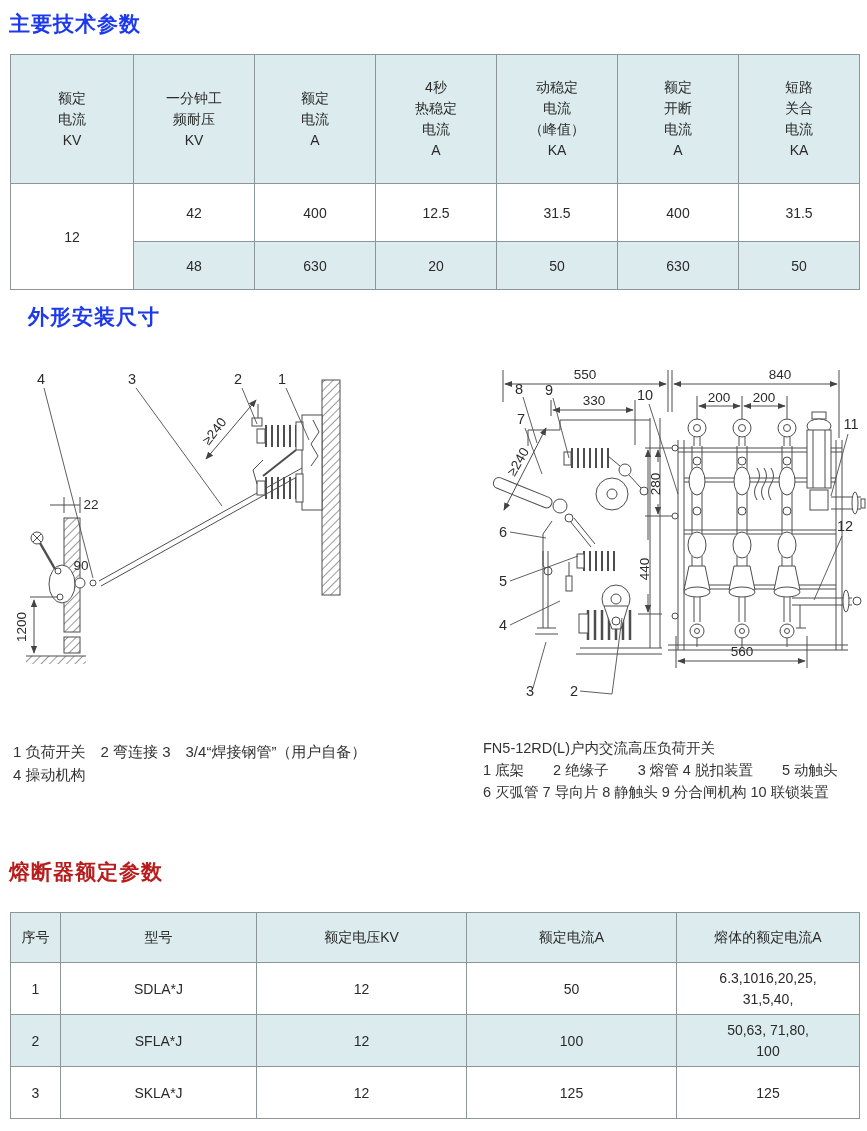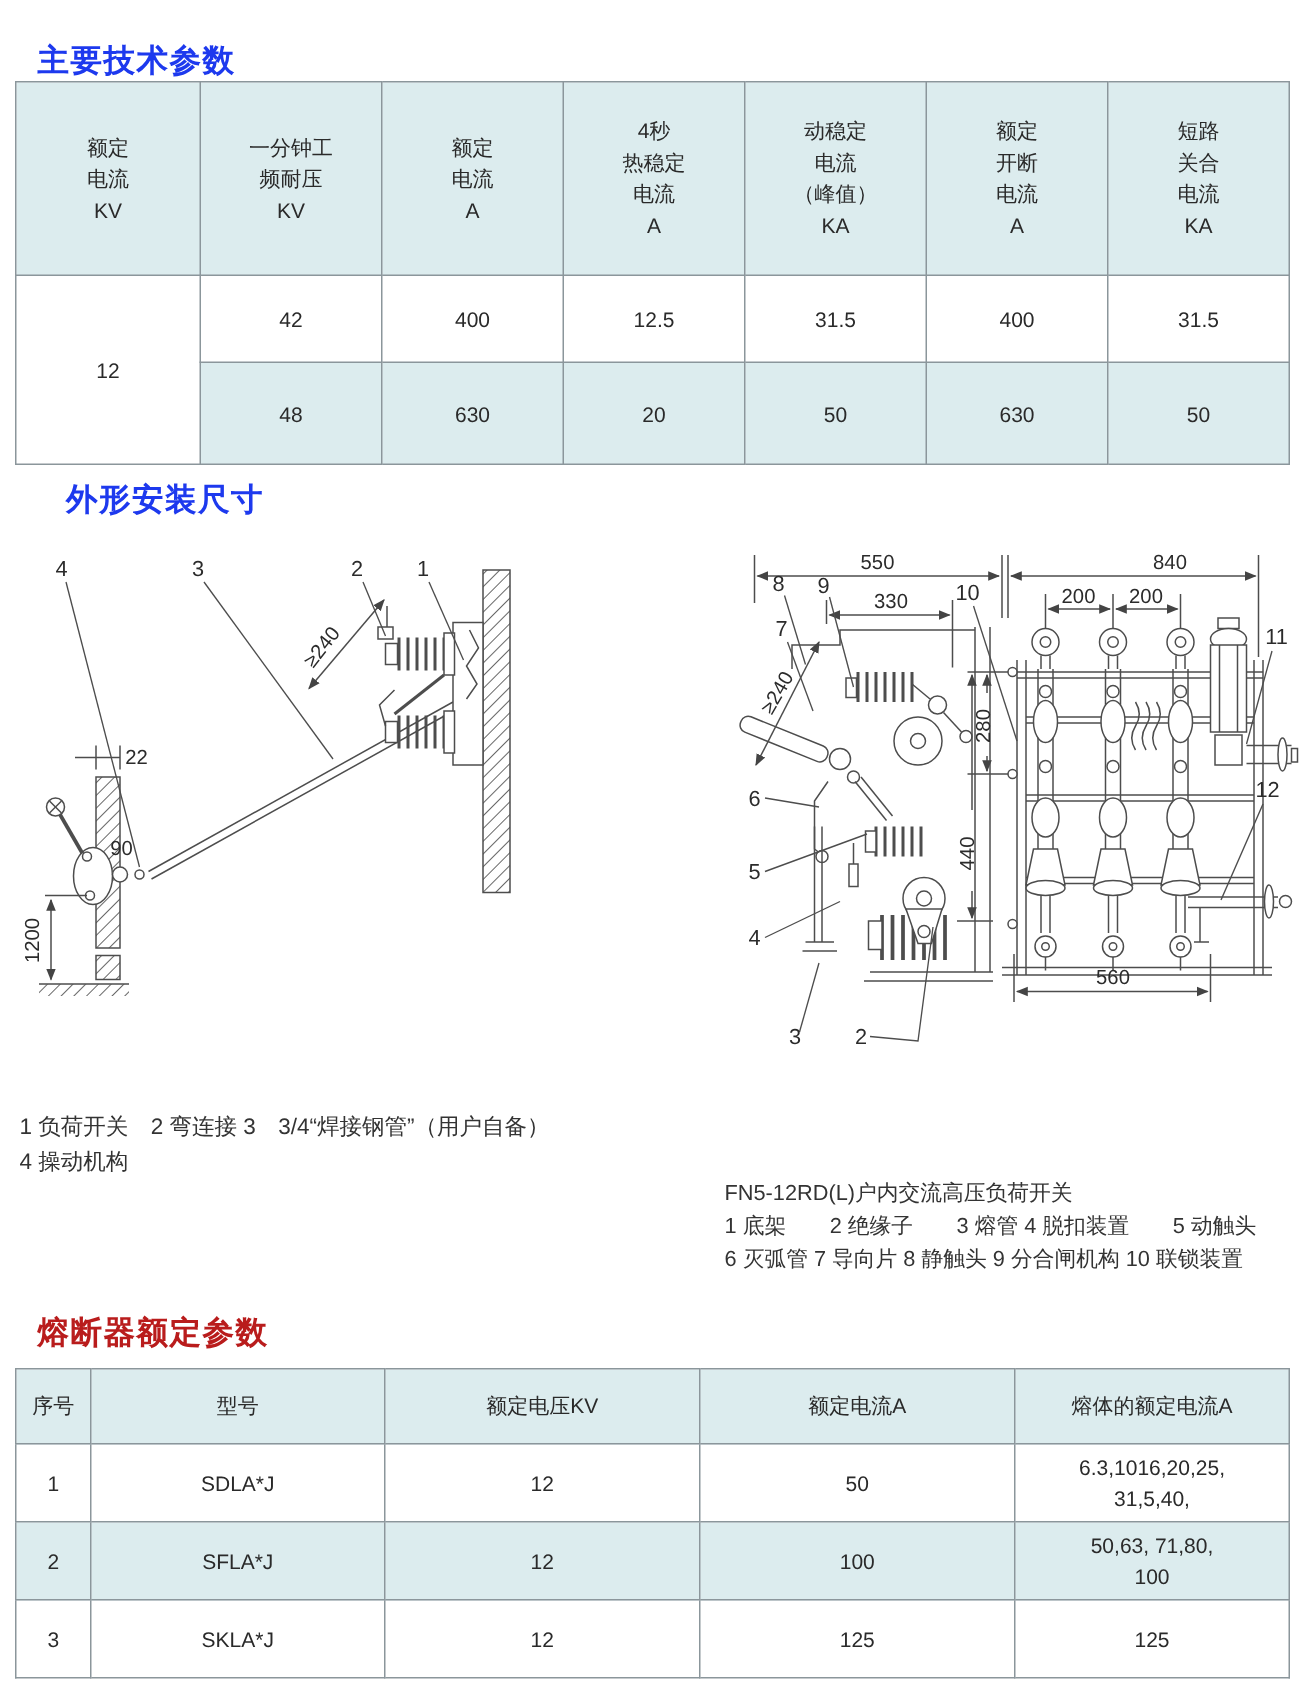--- a/index.html
+++ b/index.html
@@ -1,18 +1,18 @@
 <!DOCTYPE html>
 <html><head>
 <meta charset="utf-8">
 <style>
   html,body{margin:0;padding:0;background:#fff;}
   .page{position:relative;width:867px;height:1131px;background:#fff;overflow:hidden;
         font-family:"Liberation Sans","DejaVu Sans",sans-serif;color:#222;}
-  .sec{position:absolute;margin:16px;font-size:21px;font-weight:bold;letter-spacing:1px;}
+  .sec{position:absolute;margin:0;font-size:21px;font-weight:bold;letter-spacing:1px;}
   table{position:absolute;border-collapse:collapse;table-layout:fixed;background:#fff;}
   th,td{border:1px solid #8b969b;text-align:center;vertical-align:middle;
         font-size:14px;font-weight:normal;color:#2a2a2a;padding:0;}
   .tint{background:#dcecee;}
   .pre{white-space:pre-line;line-height:1.5;}
   .cap{position:absolute;font-size:15px;color:#333;}
   .cap div{line-height:23px;}
   .cap2 div{line-height:22px;font-size:14.5px;}
   svg.draw{position:absolute;}
   svg text{fill:#2b2b2b;stroke:none;font-size:13.5px;text-anchor:middle;
@@ -68,21 +68,21 @@
     </tr>
     <tr style="height:58px;">
       <td rowspan="2">12</td>
       <td>42</td>
       <td>400</td>
       <td>12.5</td>
       <td>31.5</td>
       <td>400</td>
       <td>31.5</td>
     </tr>
-    <tr style="height:68px;">
+    <tr style="height:48px;">
       <td class="tint">48</td>
       <td class="tint">630</td>
       <td class="tint">20</td>
       <td class="tint">50</td>
       <td class="tint">630</td>
       <td class="tint">50</td>
     </tr>
   </tbody>
     </table>
 
@@ -351,21 +351,21 @@
       <text x="660" y="484" transform="rotate(-90 660 484)">280</text>
       <text x="649" y="569" transform="rotate(-90 649 569)">440</text>
       <text x="742" y="656">560</text>
     </g>
   </svg>
 
   <div class="cap" style="left:13px;top:740px;">
     <div>1 负荷开关　2 弯连接 3　3/4“焊接钢管”（用户自备）</div>
     <div>4 操动机构</div>
   </div>
-  <div class="cap cap2" style="left:483px;top:737px;margin-top:48px;">
+  <div class="cap cap2" style="left:483px;top:737px;">
     <div>FN5-12RD(L)户内交流高压负荷开关</div>
     <div>1 底架　　2 绝缘子　　3 熔管 4 脱扣装置　　5 动触头</div>
     <div>6 灭弧管 7 导向片 8 静触头 9 分合闸机构 10 联锁装置</div>
   </div>
 
   <h2 class="sec" style="left:9px;top:858px;color:#b91c1c;">熔断器额定参数</h2>
 
   <table style="left:10px;top:912px;width:849px;">
     <colgroup>
       <col style="width:50px">

